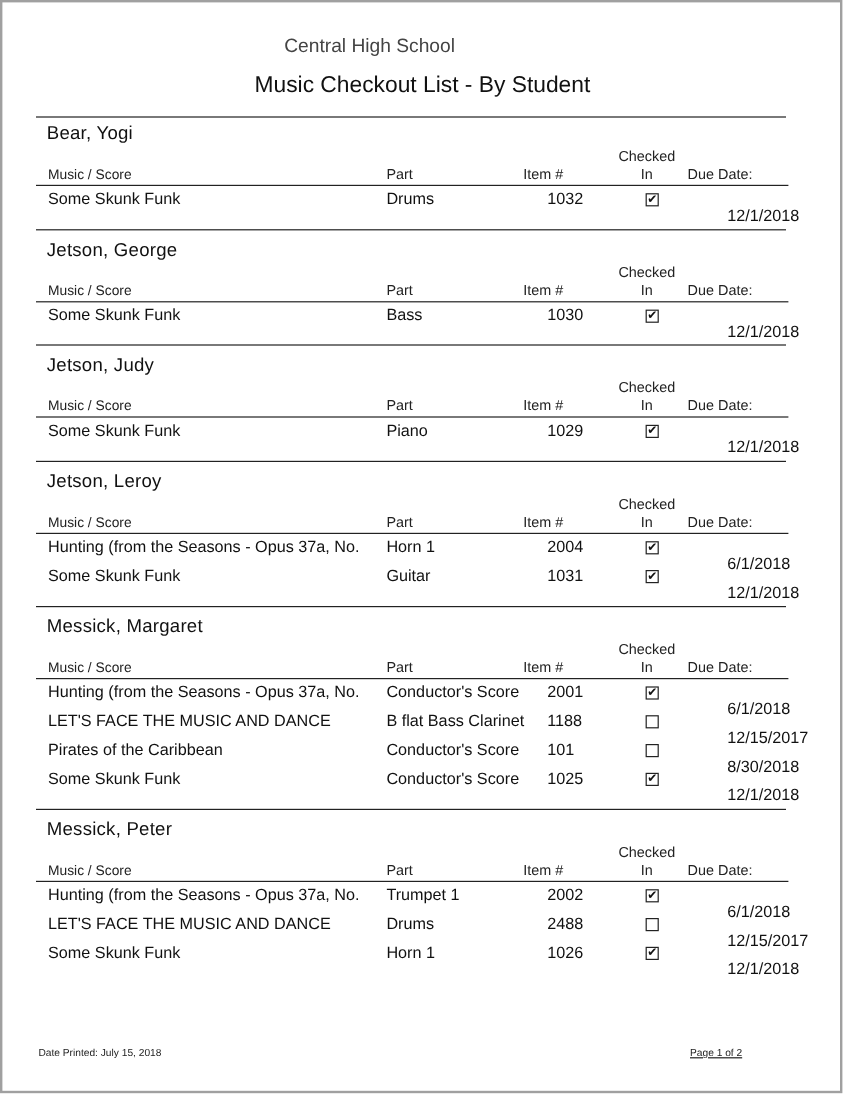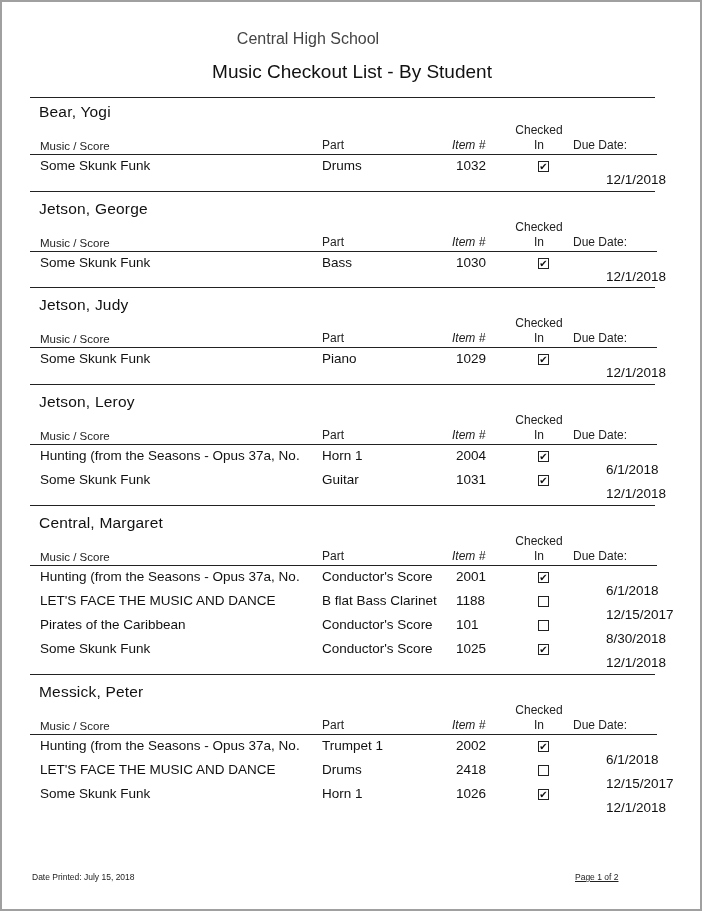--- a/index.html
+++ b/index.html
@@ -15,21 +15,21 @@
     box-sizing: border-box;
   }
   .school { position: absolute; left: 0; width: 616px; top: 30px; text-align: center; font-size: 16px; color: #444; }
   .subtitle { position: absolute; left: 0; width: 704px; top: 61px; text-align: center; font-size: 19px; color: #111; }
   .rule-top { position: absolute; left: 30px; width: 625px; top: 97px; border-top: 1px solid #222; }
   .group { position: absolute; left: 0; width: 704px; }
   .student { position: absolute; left: 39px; top: 0; font-weight: normal; font-size: 15.5px; letter-spacing: 0.2px; }
   .hdr { position: absolute; font-size: 12px; color: #222; }
   .h-music { left: 40px; top: 37px; font-size: 11.5px; }
   .h-part { left: 322px; top: 35px; }
-  .h-item { left: 452px; top: 35px; font-style: italic; }
+  .h-item { left: 436px; top: 35px; }
   .h-checked { left: 508px; top: 20px; width: 62px; text-align: center; line-height: 15px; }
   .h-due { left: 573px; top: 35px; }
   .hdr-rule { position: absolute; left: 30px; width: 627px; top: 51px; border-top: 1px solid #222; }
   .row { position: absolute; left: 0; width: 700px; height: 24px; font-size: 13.5px; }
   .c-music { position: absolute; left: 40px; top: 0; }
   .c-part { position: absolute; left: 322px; top: 0; }
   .c-item { position: absolute; left: 456px; top: 0; }
   .c-chk { position: absolute; left: 538px; top: 0px; width: 9px; height: 9px; border: 1px solid #222; font-size: 10px; line-height: 9px; text-align: center; }
   .c-due { position: absolute; left: 574px; top: 14px; margin-left: 32px; }
   .grp-rule { position: absolute; left: 30px; width: 625px; border-top: 1px solid #222; }
@@ -126,21 +126,21 @@
       <div class="row" style="top: 79px;">
         <div class="c-music">Some Skunk Funk</div>
         <div class="c-part">Guitar</div>
         <div class="c-item">1031</div>
         <div class="c-due">12/1/2018</div>
         <div class="c-chk" style="top: 3px;">✔</div>
       </div>
       <div class="grp-rule" style="top: 112px;"></div>
     </div>
     <div class="group" style="top: 514px;">
-      <div class="student">Central, Margaret</div>
+      <div class="student">Messick, Margaret</div>
       <div class="hdr h-music">Music / Score</div>
       <div class="hdr h-part">Part</div>
       <div class="hdr h-item">Item #</div>
       <div class="hdr h-due">Due Date:</div>
       <div class="hdr h-checked">
         <div>Checked</div>
         <div>In</div>
       </div>
       <div class="hdr-rule"></div>
       <div class="row" style="top: 55px;">
@@ -187,21 +187,21 @@
       <div class="row" style="top: 55px;">
         <div class="c-music">Hunting (from the Seasons - Opus 37a, No.</div>
         <div class="c-part">Trumpet 1</div>
         <div class="c-item">2002</div>
         <div class="c-due">6/1/2018</div>
         <div class="c-chk" style="top: 3px;">✔</div>
       </div>
       <div class="row" style="top: 79px;">
         <div class="c-music">LET'S FACE THE MUSIC AND DANCE</div>
         <div class="c-part">Drums</div>
-        <div class="c-item">2418</div>
+        <div class="c-item">2488</div>
         <div class="c-due">12/15/2017</div>
         <div class="c-chk" style="top: 3px;"></div>
       </div>
       <div class="row" style="top: 103px;">
         <div class="c-music">Some Skunk Funk</div>
         <div class="c-part">Horn 1</div>
         <div class="c-item">1026</div>
         <div class="c-due">12/1/2018</div>
         <div class="c-chk" style="top: 3px;">✔</div>
       </div>

